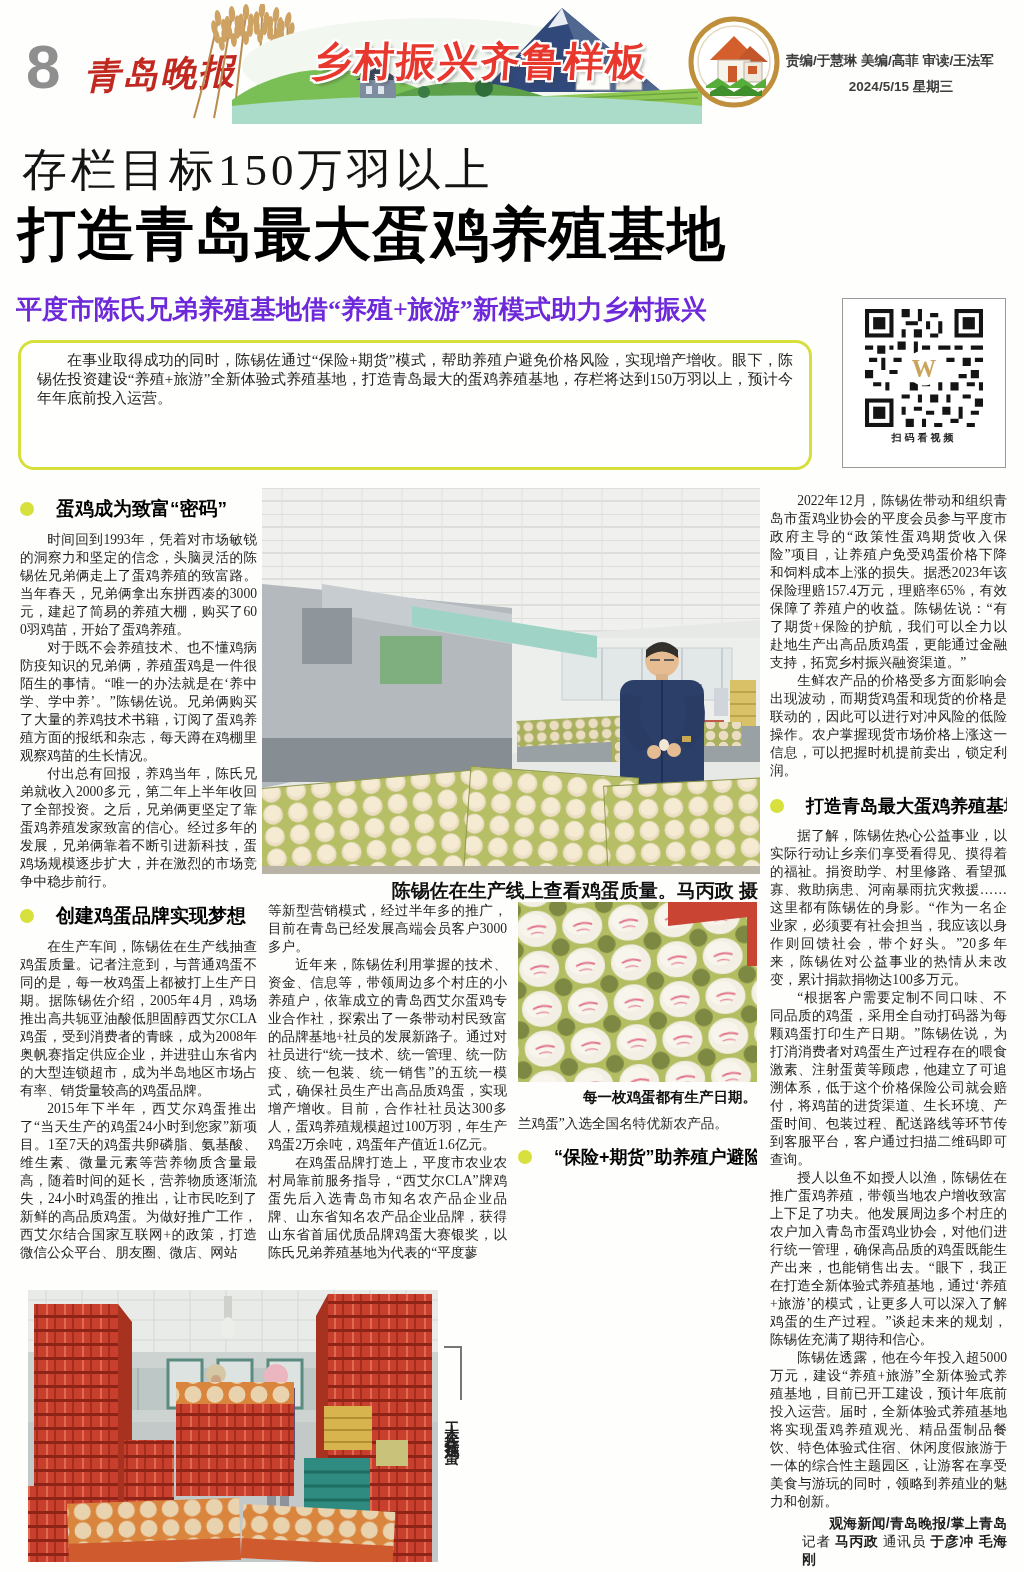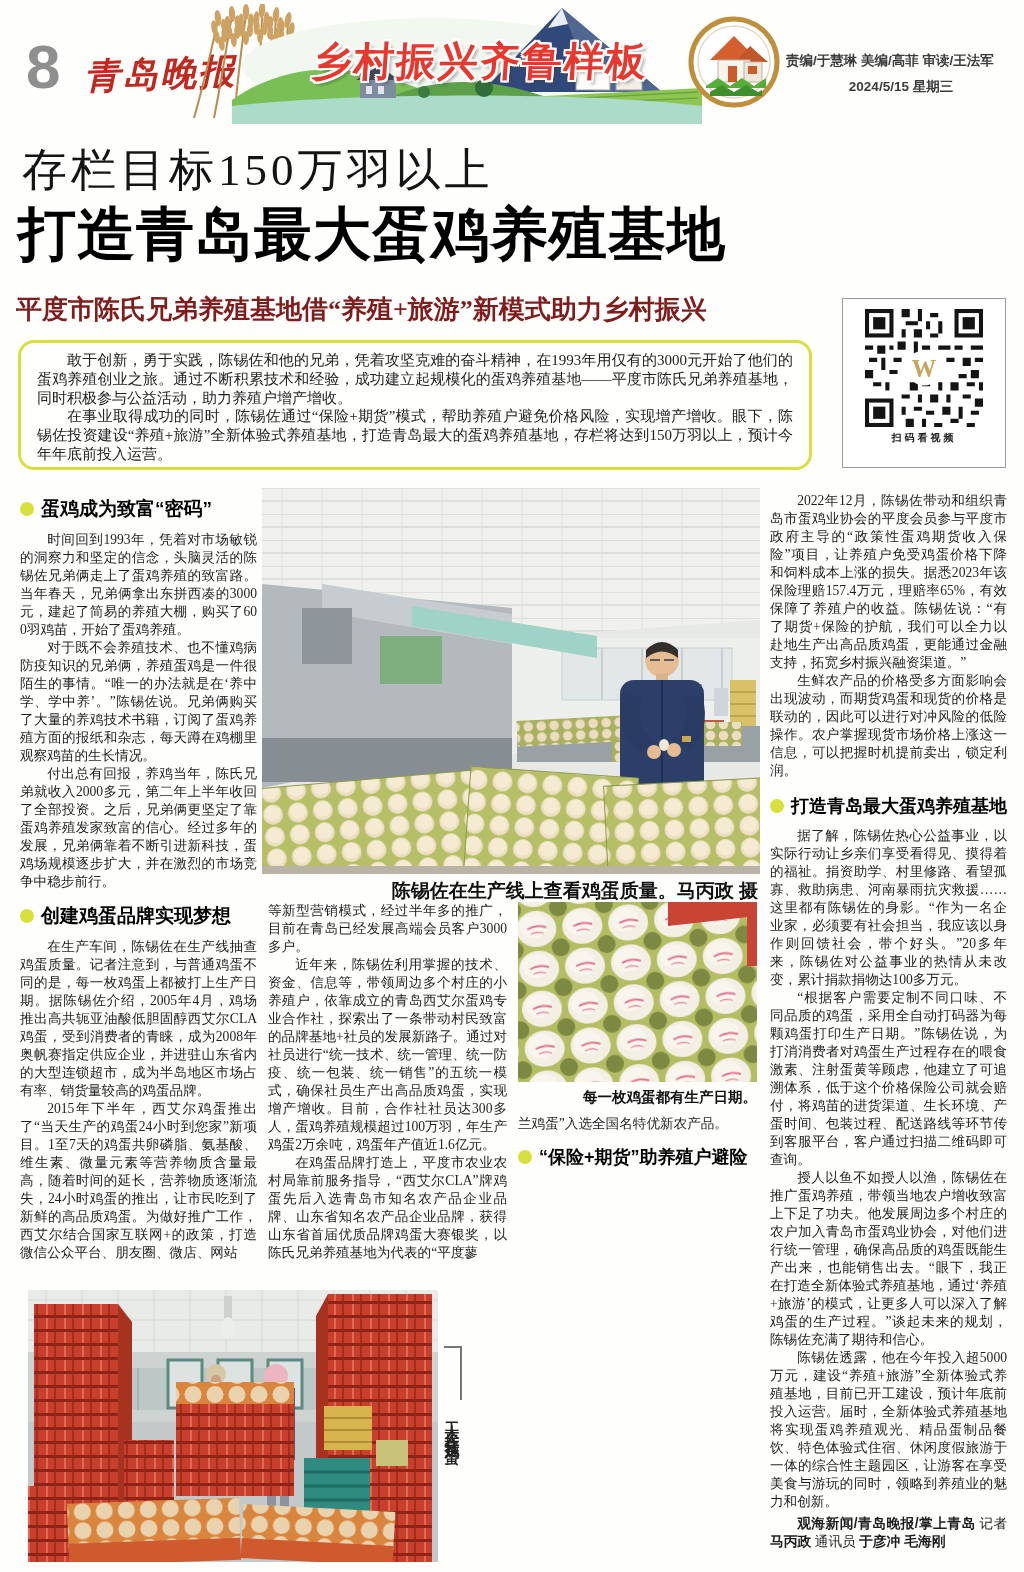--- a/index.html
+++ b/index.html
@@ -11,43 +11,43 @@
   .masthead{font-family:"Liberation Serif",serif;font-style:italic;font-weight:700;font-size:36px;color:#c22built;
             color:#c02820;transform:rotate(-2deg);letter-spacing:2px;line-height:1;}
   .banner-title{font-family:"Liberation Sans",sans-serif;font-weight:900;font-size:40px;color:#e8372c;
      letter-spacing:2px;transform:skewX(-4deg);white-space:nowrap;
      text-shadow:-2px 0 #fff,2px 0 #fff,0 -2px #fff,0 2px #fff,-2px -2px #fff,2px 2px #fff,-2px 2px #fff,2px -2px #fff,4px 4px 3px rgba(60,60,60,.35);}
   .editors{font-family:"Liberation Sans",sans-serif;font-weight:700;font-size:13.5px;color:#3c3c3c;white-space:nowrap;}
   .dateline{font-family:"Liberation Sans",sans-serif;font-weight:700;font-size:13.5px;color:#3c3c3c;text-align:center;}
   
   .overline{font-family:"Liberation Serif",serif;font-weight:400;font-size:45px;letter-spacing:4px;color:#141414;line-height:1.1;white-space:nowrap;}
   .bigtitle{font-family:"Liberation Sans",sans-serif;font-weight:900;font-size:58px;letter-spacing:1px;color:#000;line-height:1.1;white-space:nowrap;}
-  .subtitle{font-family:"Liberation Serif",serif;font-weight:700;font-size:26px;color:#7f1d1d;white-space:nowrap;}
+  .subtitle{font-family:"Liberation Serif",serif;font-weight:700;font-size:26px;color:#6d28d9;white-space:nowrap;}
   
   .introbox{box-sizing:border-box;width:794px;height:130px;border:3px solid #d6df3b;border-radius:16px;
             padding:8px 16px;background:#fffffe;}
   .introbox p{margin:0;font-size:15px;line-height:18.8px;text-indent:2em;text-align:justify;word-break:break-all;color:#222;}
   
   .qrbox{box-sizing:border-box;width:164px;height:170px;border:1px solid #9a9a9a;background:#fff;text-align:center;}
   .qrbox svg{margin-top:10px;}
   .qrcap{font-family:"Liberation Sans",sans-serif;font-weight:600;font-size:10px;letter-spacing:3px;color:#222;margin-top:0;}
   
   .col{overflow:hidden;}
   .p{margin:0;font-size:13.6px;line-height:18px;text-align:justify;text-indent:2em;word-break:break-all;color:#1d1d1d;}
   .p.cont{text-indent:0;}
-  .h{display:flex;align-items:center;gap:7px;font-family:"Liberation Sans",sans-serif;font-weight:800;
+  .h{display:flex;align-items:center;gap:22px;font-family:"Liberation Sans",sans-serif;font-weight:800;
      font-size:19px;color:#000;margin:0 0 9px 0;white-space:nowrap;}
   .h.small{font-size:18px;}
   .h .bullet{flex:0 0 auto;width:14px;height:14px;border-radius:50%;background:#d7e03c;}
   .caption{font-family:"Liberation Sans",sans-serif;font-weight:700;font-size:19px;color:#111;text-align:right;}
   .caption.mid{font-size:14.5px;margin:6px 0 0 0;}
   .vcap{writing-mode:vertical-rl;font-family:"Liberation Sans",sans-serif;font-weight:700;font-size:14.5px;
         letter-spacing:4px;color:#222;height:158px;}
   .bracket{width:16px;height:52px;border-top:2px solid #777;border-right:2px solid #777;}
-  .byline{margin-top:4px;}
+  .byline{margin-top:4px;margin-left:32px;}
   .byline .b{font-weight:700;font-family:"Liberation Sans",sans-serif;font-size:13.8px;}
   .byline .r{font-size:13.6px;}
   .photo-frame svg{display:block;}
 </style>
 </head>
 <body>
 
 <div class="page">
 
   <div class="abs pagenum" style="left:26px;top:36px;">8</div>
@@ -126,21 +126,20 @@
   </div>
 
   <div class="abs editors" style="left:786px;top:52px;width:230px;">责编/于慧琳 美编/高菲 审读/王法军</div>
   <div class="abs dateline" style="left:786px;top:78px;width:230px;">2024/5/15 星期三</div>
 
   <div class="abs overline" style="left:22px;top:146px;">存栏目标150万羽以上</div>
   <div class="abs bigtitle" style="left:18px;top:202px;">打造青岛最大蛋鸡养殖基地</div>
   <div class="abs subtitle" style="left:16px;top:292px;">平度市陈氏兄弟养殖基地借“养殖+旅游”新模式助力乡村振兴</div>
 
   <div class="abs introbox" style="left:18px;top:340px;">
-    <p>敢于创新，勇于实践，陈锡佐和他的兄弟，凭着攻坚克难的奋斗精神，在1993年用仅有的3000元开始了他们的蛋鸡养殖创业之旅。通过不断积累技术和经验，成功建立起规模化的蛋鸡养殖基地——平度市陈氏兄弟养殖基地，同时积极参与公益活动，助力养殖户增产增收。</p>
     <p>在事业取得成功的同时，陈锡佐通过“保险+期货”模式，帮助养殖户避免价格风险，实现增产增收。眼下，陈锡佐投资建设“养殖+旅游”全新体验式养殖基地，打造青岛最大的蛋鸡养殖基地，存栏将达到150万羽以上，预计今年年底前投入运营。</p>
   </div>
 
   <div class="abs qrbox" style="left:842px;top:298px;">
     <svg width="118" height="118" viewBox="0 0 29 29">
       <rect width="29" height="29" fill="#fff"></rect>
       <g fill="#141414">
         <path d="M0 0h7v7h-7z"></path>
           <path d="M22 0h7v7h-7z"></path>
           <path d="M0 22h7v7h-7z"></path>

